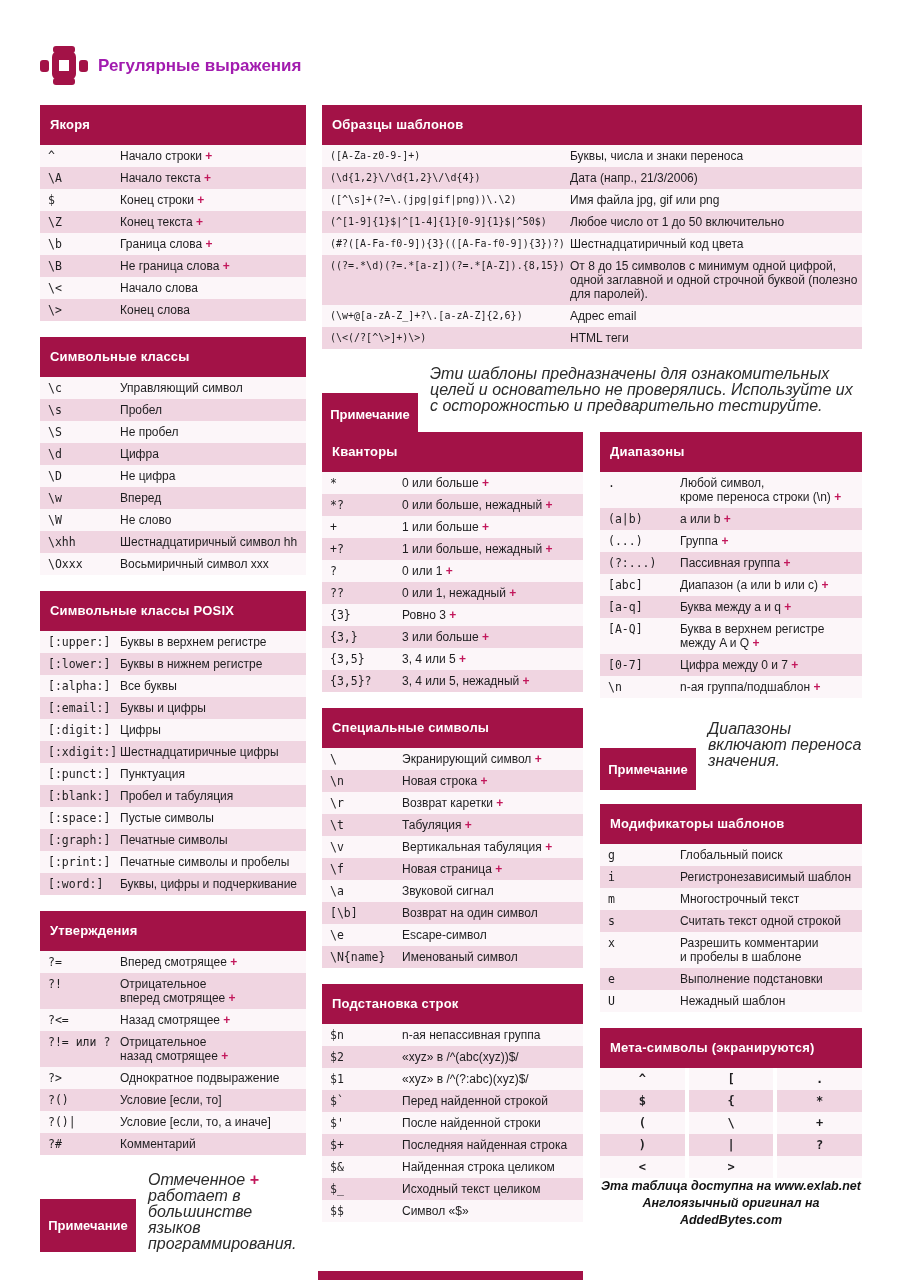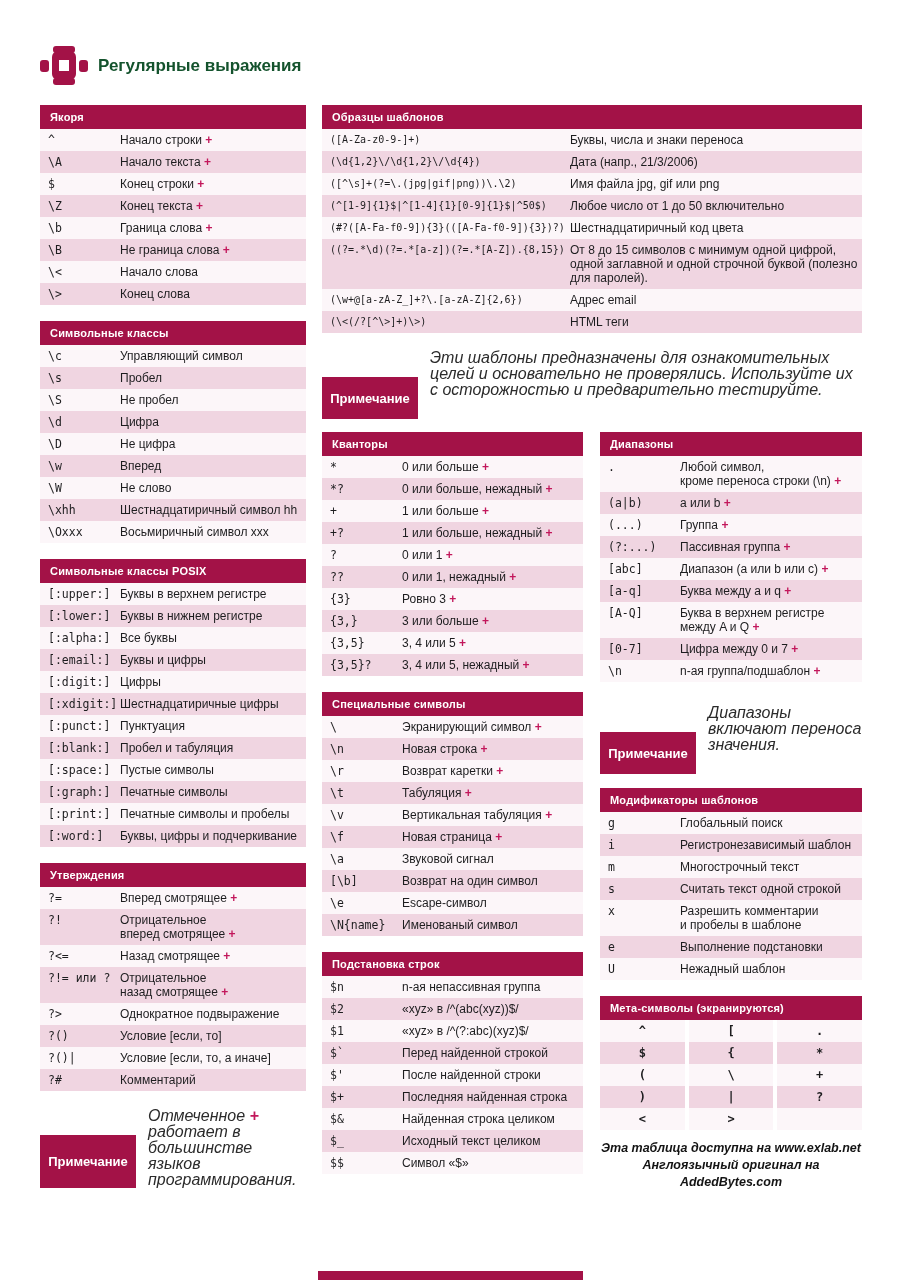--- a/index.html
+++ b/index.html
@@ -8,32 +8,32 @@
 
   
   .logo{position:absolute;left:40px;top:46px;width:48px;height:40px;}
   .logo div{position:absolute;background:#A31247;border-radius:3px;}
   .logo .l-top{left:13px;top:0;width:22px;height:7px;}
   .logo .l-bottom{left:13px;bottom:1px;width:22px;height:7px;}
   .logo .l-left{left:0;top:14px;width:9px;height:12px;}
   .logo .l-right{right:0;top:14px;width:9px;height:12px;}
   .logo .l-center{left:12px;top:5px;width:24px;height:29px;border-radius:6px;
                   background:#fff;border:solid #A31247;border-width:9px 7px;box-sizing:border-box;}
-  .app-title{position:absolute;left:98px;top:56px;font-size:17px;font-weight:bold;color:#14532d;}
+  .app-title{position:absolute;left:98px;top:56px;font-size:17px;font-weight:bold;color:#a21caf;}
 
   
   .abs{position:absolute;}
   .col-left{left:40px;top:105px;width:266px;}
   .patterns-wrap{left:322px;top:105px;width:540px;}
   .col-mid{left:322px;top:432px;width:261px;}
   .col-right{left:600px;top:432px;width:262px;}
 
   .section{margin-bottom:16px;}
-  .sec-header{background:#A31247;color:#fff;font-weight:bold;font-size:11px;
-              line-height:16px;padding:4px 10px;letter-spacing:.2px;}
+  .sec-header{background:#A31247;color:#fff;font-weight:bold;font-size:13px;
+              line-height:16px;padding:12px 10px;letter-spacing:.2px;}
 
   .row{display:flex;padding:4px 4px 4px 8px;font-size:12px;line-height:14px;}
   .tbl .row:nth-child(even){background:#F0D5E1;}
   .tbl .row:nth-child(odd){background:#FCF6F9;}
   .code{flex:0 0 72px;font-family:"DejaVu Sans Mono",monospace;font-size:11.5px;
         white-space:nowrap;overflow:visible;}
   .desc{flex:1;white-space:pre-line;}
   .plus{color:#C2175B;font-weight:bold;}
 
   .patterns .code{flex:0 0 240px;font-size:10px;}
@@ -43,21 +43,21 @@
             font-size:13px;display:flex;align-items:center;justify-content:center;margin-top:28px;}
   .note-text{flex:1;margin-left:12px;font-style:italic;font-size:16px;line-height:16px;
              color:#2b2b2b;padding-top:1px;}
 
   .meta-tbl .meta-row{display:flex;gap:4px;}
   .meta-tbl .meta-row:nth-child(even) .meta-cell{background:#F0D5E1;}
   .meta-tbl .meta-row:nth-child(odd) .meta-cell{background:#FCF6F9;}
   .meta-cell{flex:1;text-align:center;font-family:"DejaVu Sans Mono",monospace;
              font-size:12px;font-weight:bold;line-height:14px;padding:4px 0;}
 
-  .footer{margin-top:10px;text-align:center;font-weight:bold;font-style:italic;
+  .footer{text-align:center;font-weight:bold;font-style:italic;
           font-size:12.5px;line-height:17px;color:#141414;}
 
   .bottom-bar{position:absolute;left:318px;top:1271px;width:265px;height:9px;background:#A31247;}
 </style>
 </head>
 <body>
 
 <div class="page">
 
   <div class="logo">

